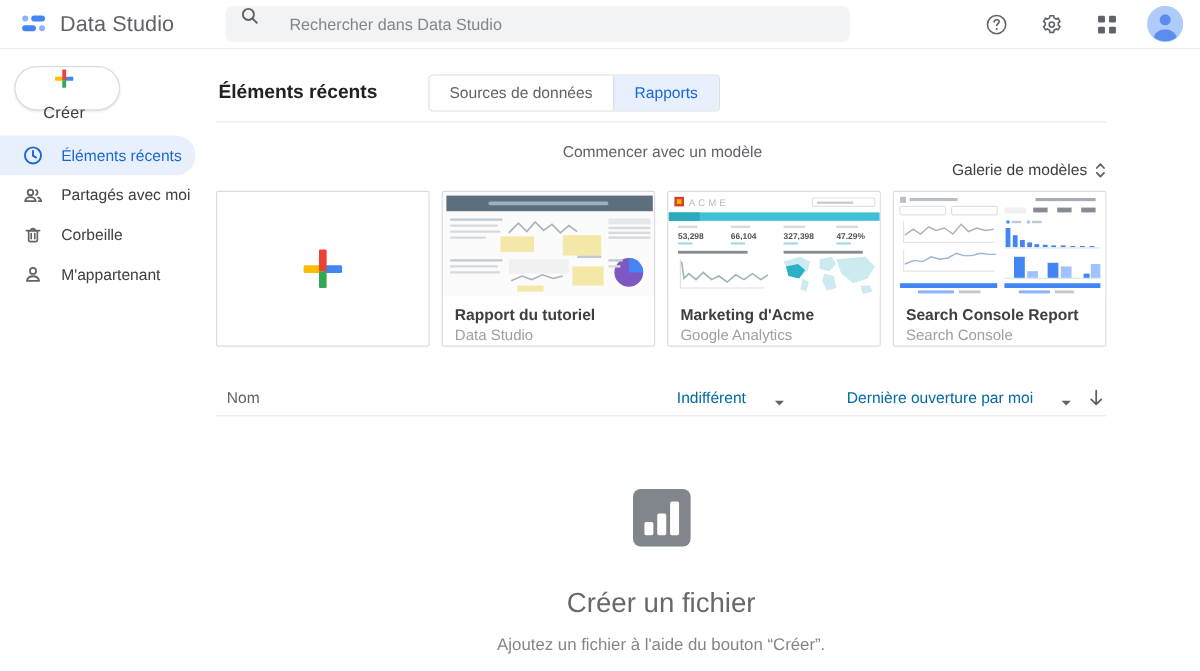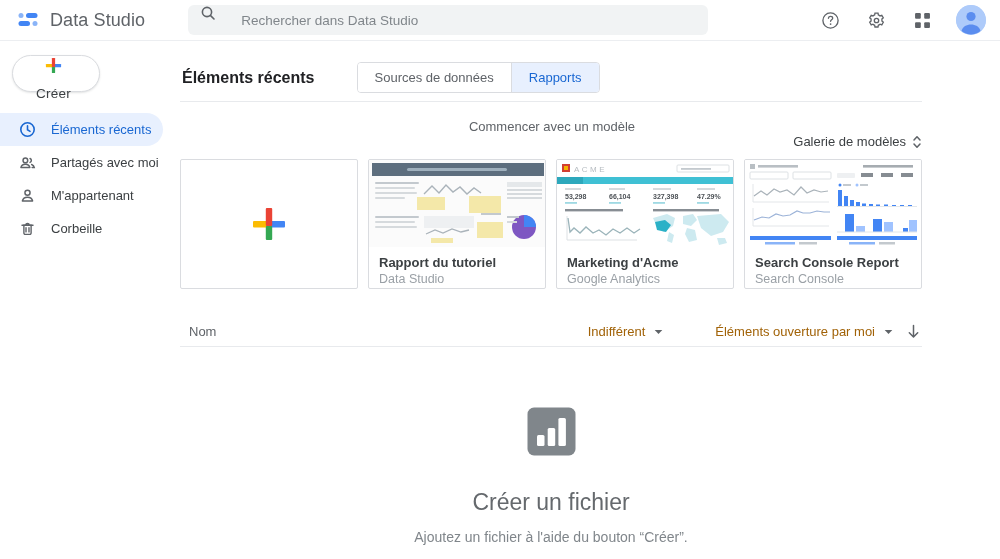--- a/index.html
+++ b/index.html
@@ -64,22 +64,22 @@
   .thumb { width:100%; height:87px; flex:none; position:relative; }
   .card-meta { padding:7px 10px 0; }
   .card-title { font-size:13px; font-weight:600; color:#3c4043; line-height:17px;
                 white-space:nowrap; overflow:hidden; }
   .card-sub { font-size:12.5px; color:#9aa0a6; line-height:16px; }
   .thumb-blank { display:flex; align-items:center; justify-content:center; height:100%; }
 
   .list-head { margin-top:28px; height:30px; display:flex; align-items:center;
                padding:0 2px 0 9px; border-bottom:1px solid #e8eaed; }
   .list-name { font-size:13px; color:#5f6368; }
-  .drop { display:flex; align-items:center; gap:9px; background:none; border:none;
-          cursor:pointer; font-family:inherit; font-size:13px; color:#a16207; }
+  .drop { display:flex; align-items:flex-end; gap:23px; background:none; border:none;
+          cursor:pointer; font-family:inherit; font-size:13px; color:#0369a1; }
   .drop-filter { margin-left:auto; margin-right:52px; }
   .drop-sort { margin-right:14px; }
   .sort-dir { background:none; border:none; cursor:pointer; color:#5f6368; display:flex; }
 
   .empty { margin-top:60px; display:flex; flex-direction:column; align-items:center; }
   .empty-title { margin-top:33px; font-size:23px; color:#65696d; font-weight:400; }
   .empty-sub { margin-top:13px; font-size:14px; color:#80868b; }
 </style>
 </head>
 <body>
@@ -167,36 +167,36 @@
         <svg width="17" height="17" viewBox="0 0 16 16" fill="none" stroke="currentColor" stroke-width="1.4">
           <circle cx="6" cy="6" r="2.2"></circle>
           <path d="M1.8 12.8c.4-2.1 2.1-3.2 4.2-3.2s3.8 1.1 4.2 3.2z" stroke-linejoin="round"></path>
           <path d="M10.4 4.2a2 2 0 0 1 0 3.7M11.9 9.9c1.4.5 2.3 1.5 2.5 2.9h-2" stroke-linecap="round"></path>
         </svg>
       </span>
       <span>Partagés avec moi</span>
     </div>
     <div class="nav-item">
       <span class="nicon">
-        <svg width="17" height="17" viewBox="0 0 16 16" fill="none" stroke="currentColor" stroke-width="1.4">
-          <circle cx="8" cy="5.4" r="2.4"></circle>
-          <path d="M3.2 13.2c.5-2.4 2.4-3.6 4.8-3.6s4.3 1.2 4.8 3.6z" stroke-linejoin="round"></path>
-        </svg>
-      </span>
-      <span>M'appartenant</span>
-    </div>
-    <div class="nav-item">
-      <span class="nicon">
         <svg width="17" height="17" viewBox="0 0 16 16" fill="none" stroke="currentColor" stroke-width="1.3">
           <path d="M4.6 5h6.8v7.3a1.2 1.2 0 0 1-1.2 1.2H5.8a1.2 1.2 0 0 1-1.2-1.2z"></path>
           <path d="M2.8 4.9h10.4M6.4 4.7c0-1.9 3.2-1.9 3.2 0" stroke-linecap="round"></path>
           <path d="M6.6 7.2v4M9.4 7.2v4" stroke-linecap="round"></path>
         </svg>
       </span>
       <span>Corbeille</span>
+    </div>
+    <div class="nav-item">
+      <span class="nicon">
+        <svg width="17" height="17" viewBox="0 0 16 16" fill="none" stroke="currentColor" stroke-width="1.4">
+          <circle cx="8" cy="5.4" r="2.4"></circle>
+          <path d="M3.2 13.2c.5-2.4 2.4-3.6 4.8-3.6s4.3 1.2 4.8 3.6z" stroke-linejoin="round"></path>
+        </svg>
+      </span>
+      <span>M'appartenant</span>
     </div>
   </div>
 </nav>
 
 <main class="main">
 
   <div class="main-head">
     <h1 class="page-title">Éléments récents</h1>
     <div class="tabs">
       <button class="tab">Sources de données</button>
@@ -381,21 +381,21 @@
     <button class="drop drop-filter">
       <span>Indifférent</span>
       <span style="display:flex">
         <svg width="9" height="6" viewBox="0 0 9 6">
             <path d="M0.7 1l3.8 4 3.8-4z" fill="#5f6368"></path>
           </svg>
       </span>
     </button>
 
     <button class="drop drop-sort">
-      <span>Éléments ouverture par moi</span>
+      <span>Dernière ouverture par moi</span>
       <span style="display:flex">
         <svg width="9" height="6" viewBox="0 0 9 6">
             <path d="M0.7 1l3.8 4 3.8-4z" fill="#5f6368"></path>
           </svg>
       </span>
     </button>
 
     <button class="sort-dir">
       <svg width="13" height="15" viewBox="0 0 13 15" fill="none" stroke="#5f6368" stroke-width="1.5">
         <path d="M6.5 1.5v11M2.3 8.8l4.2 4.2 4.2-4.2" stroke-linecap="round" stroke-linejoin="round"></path>

